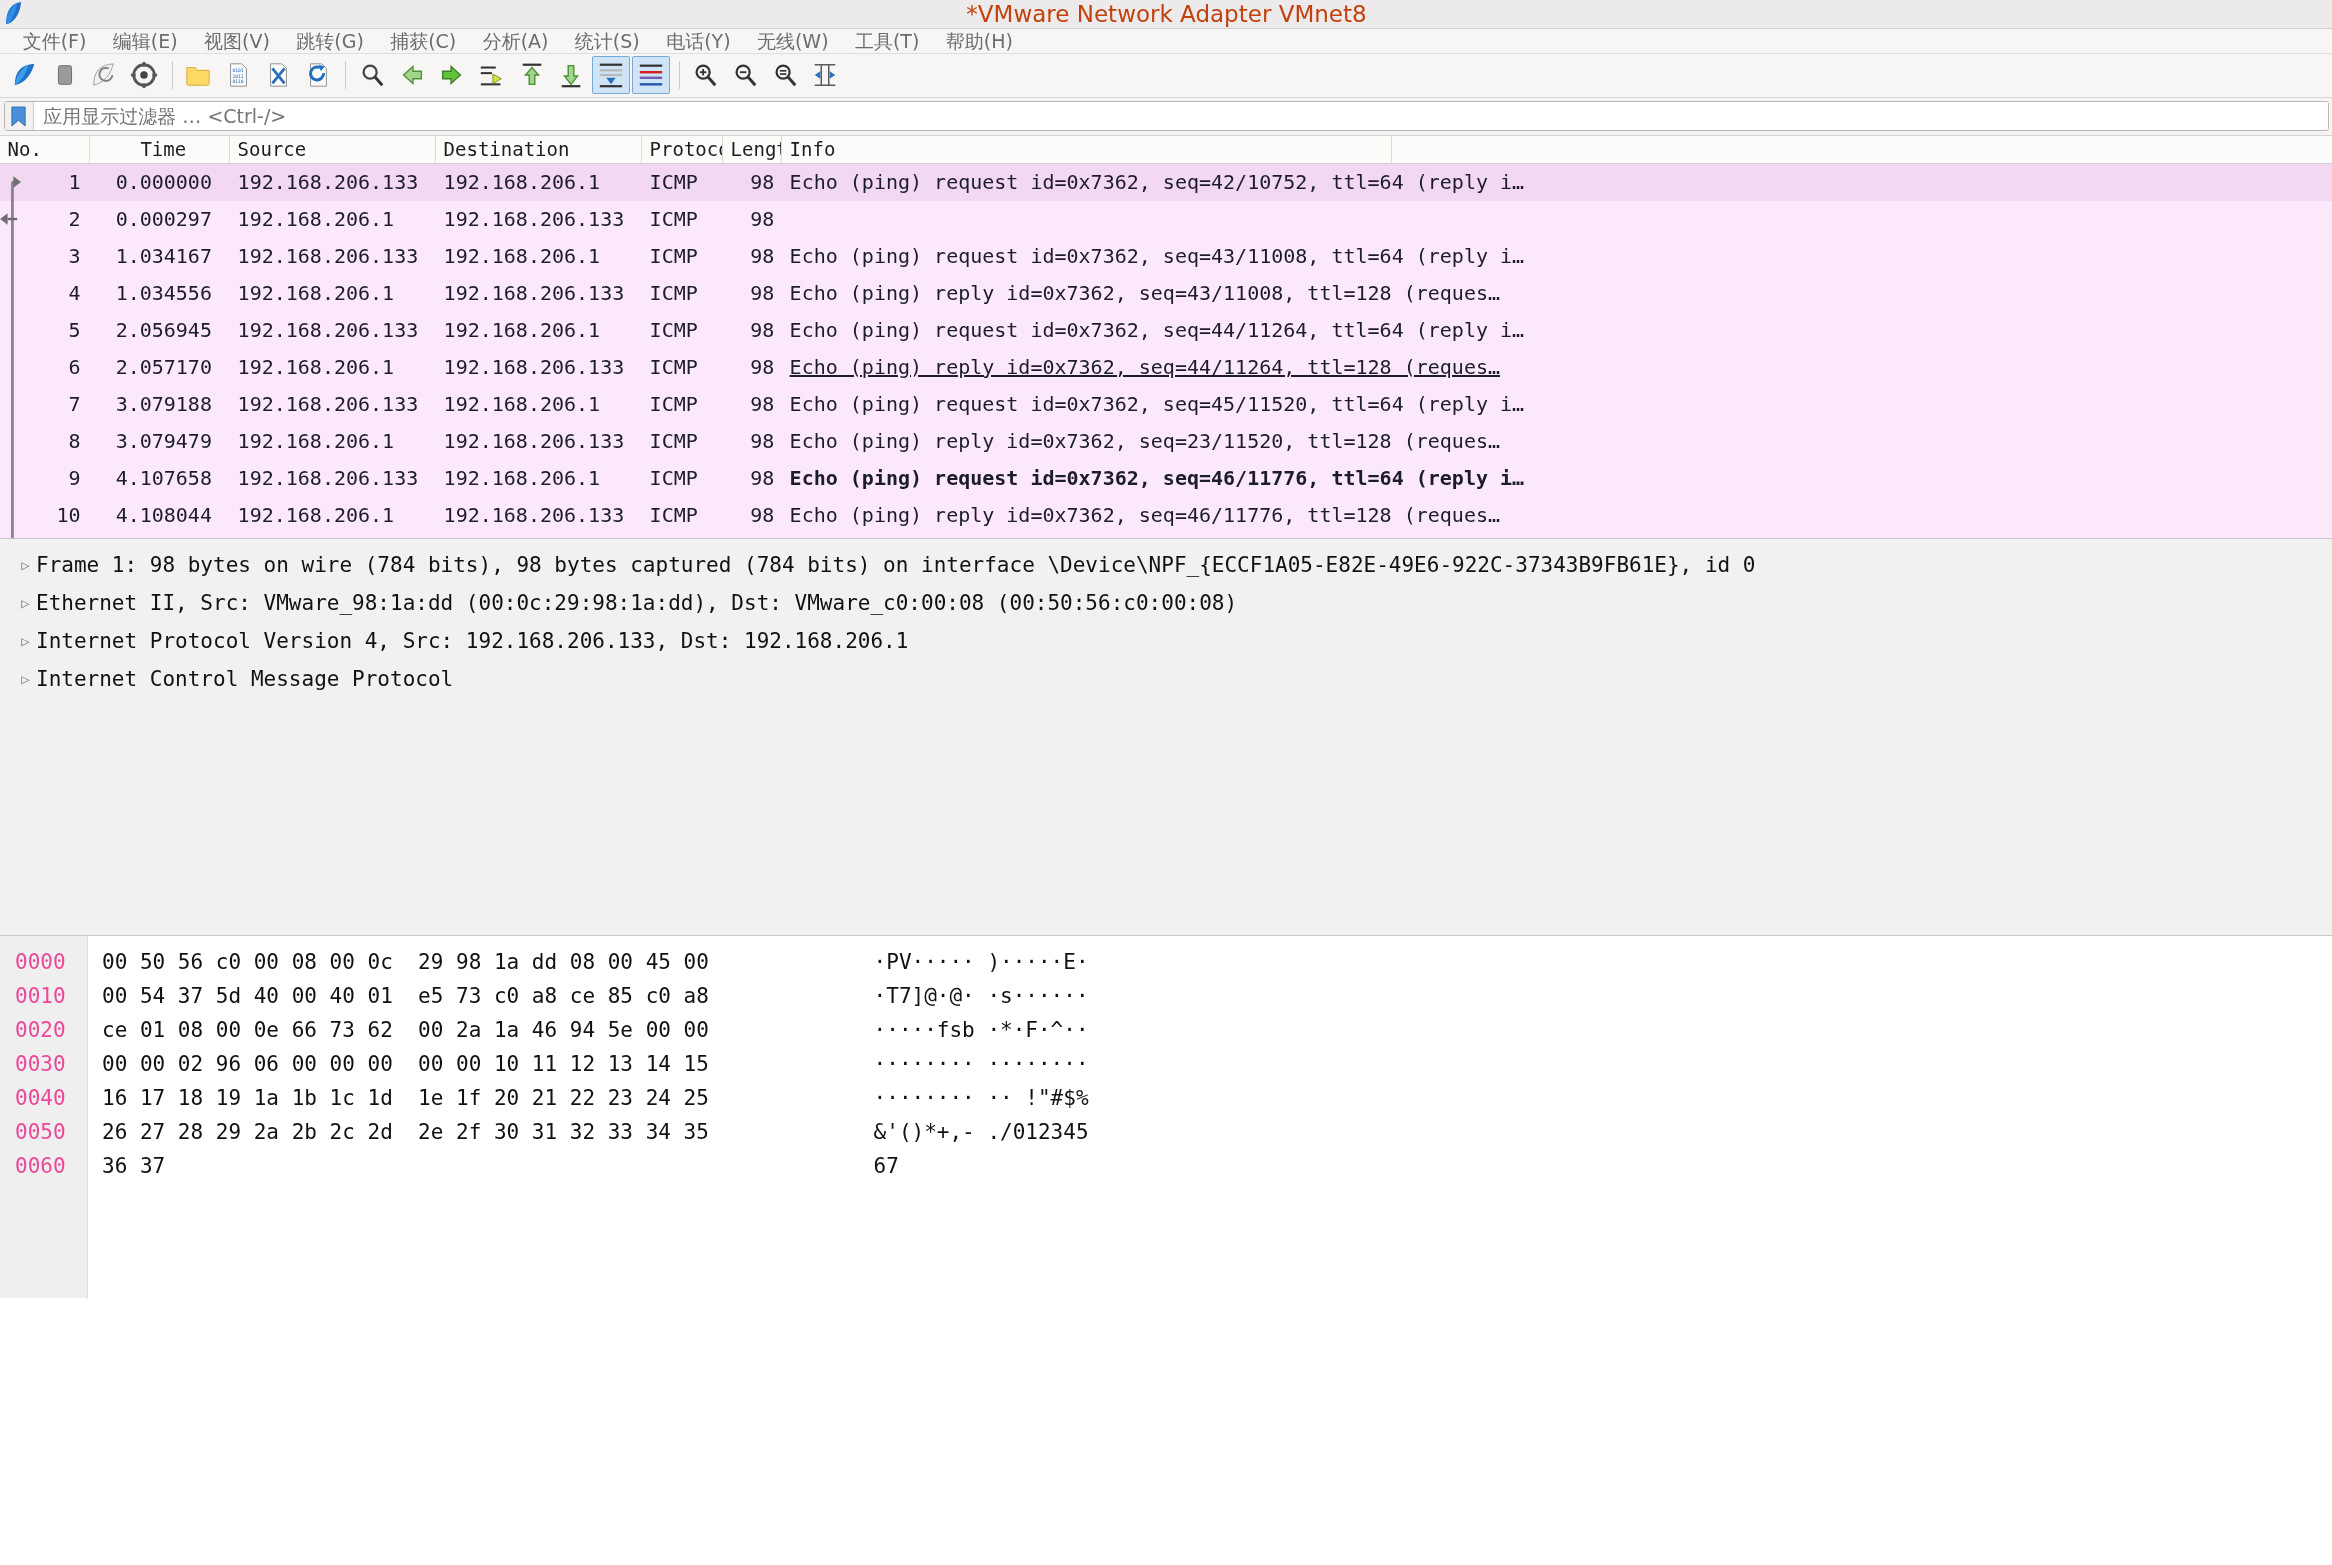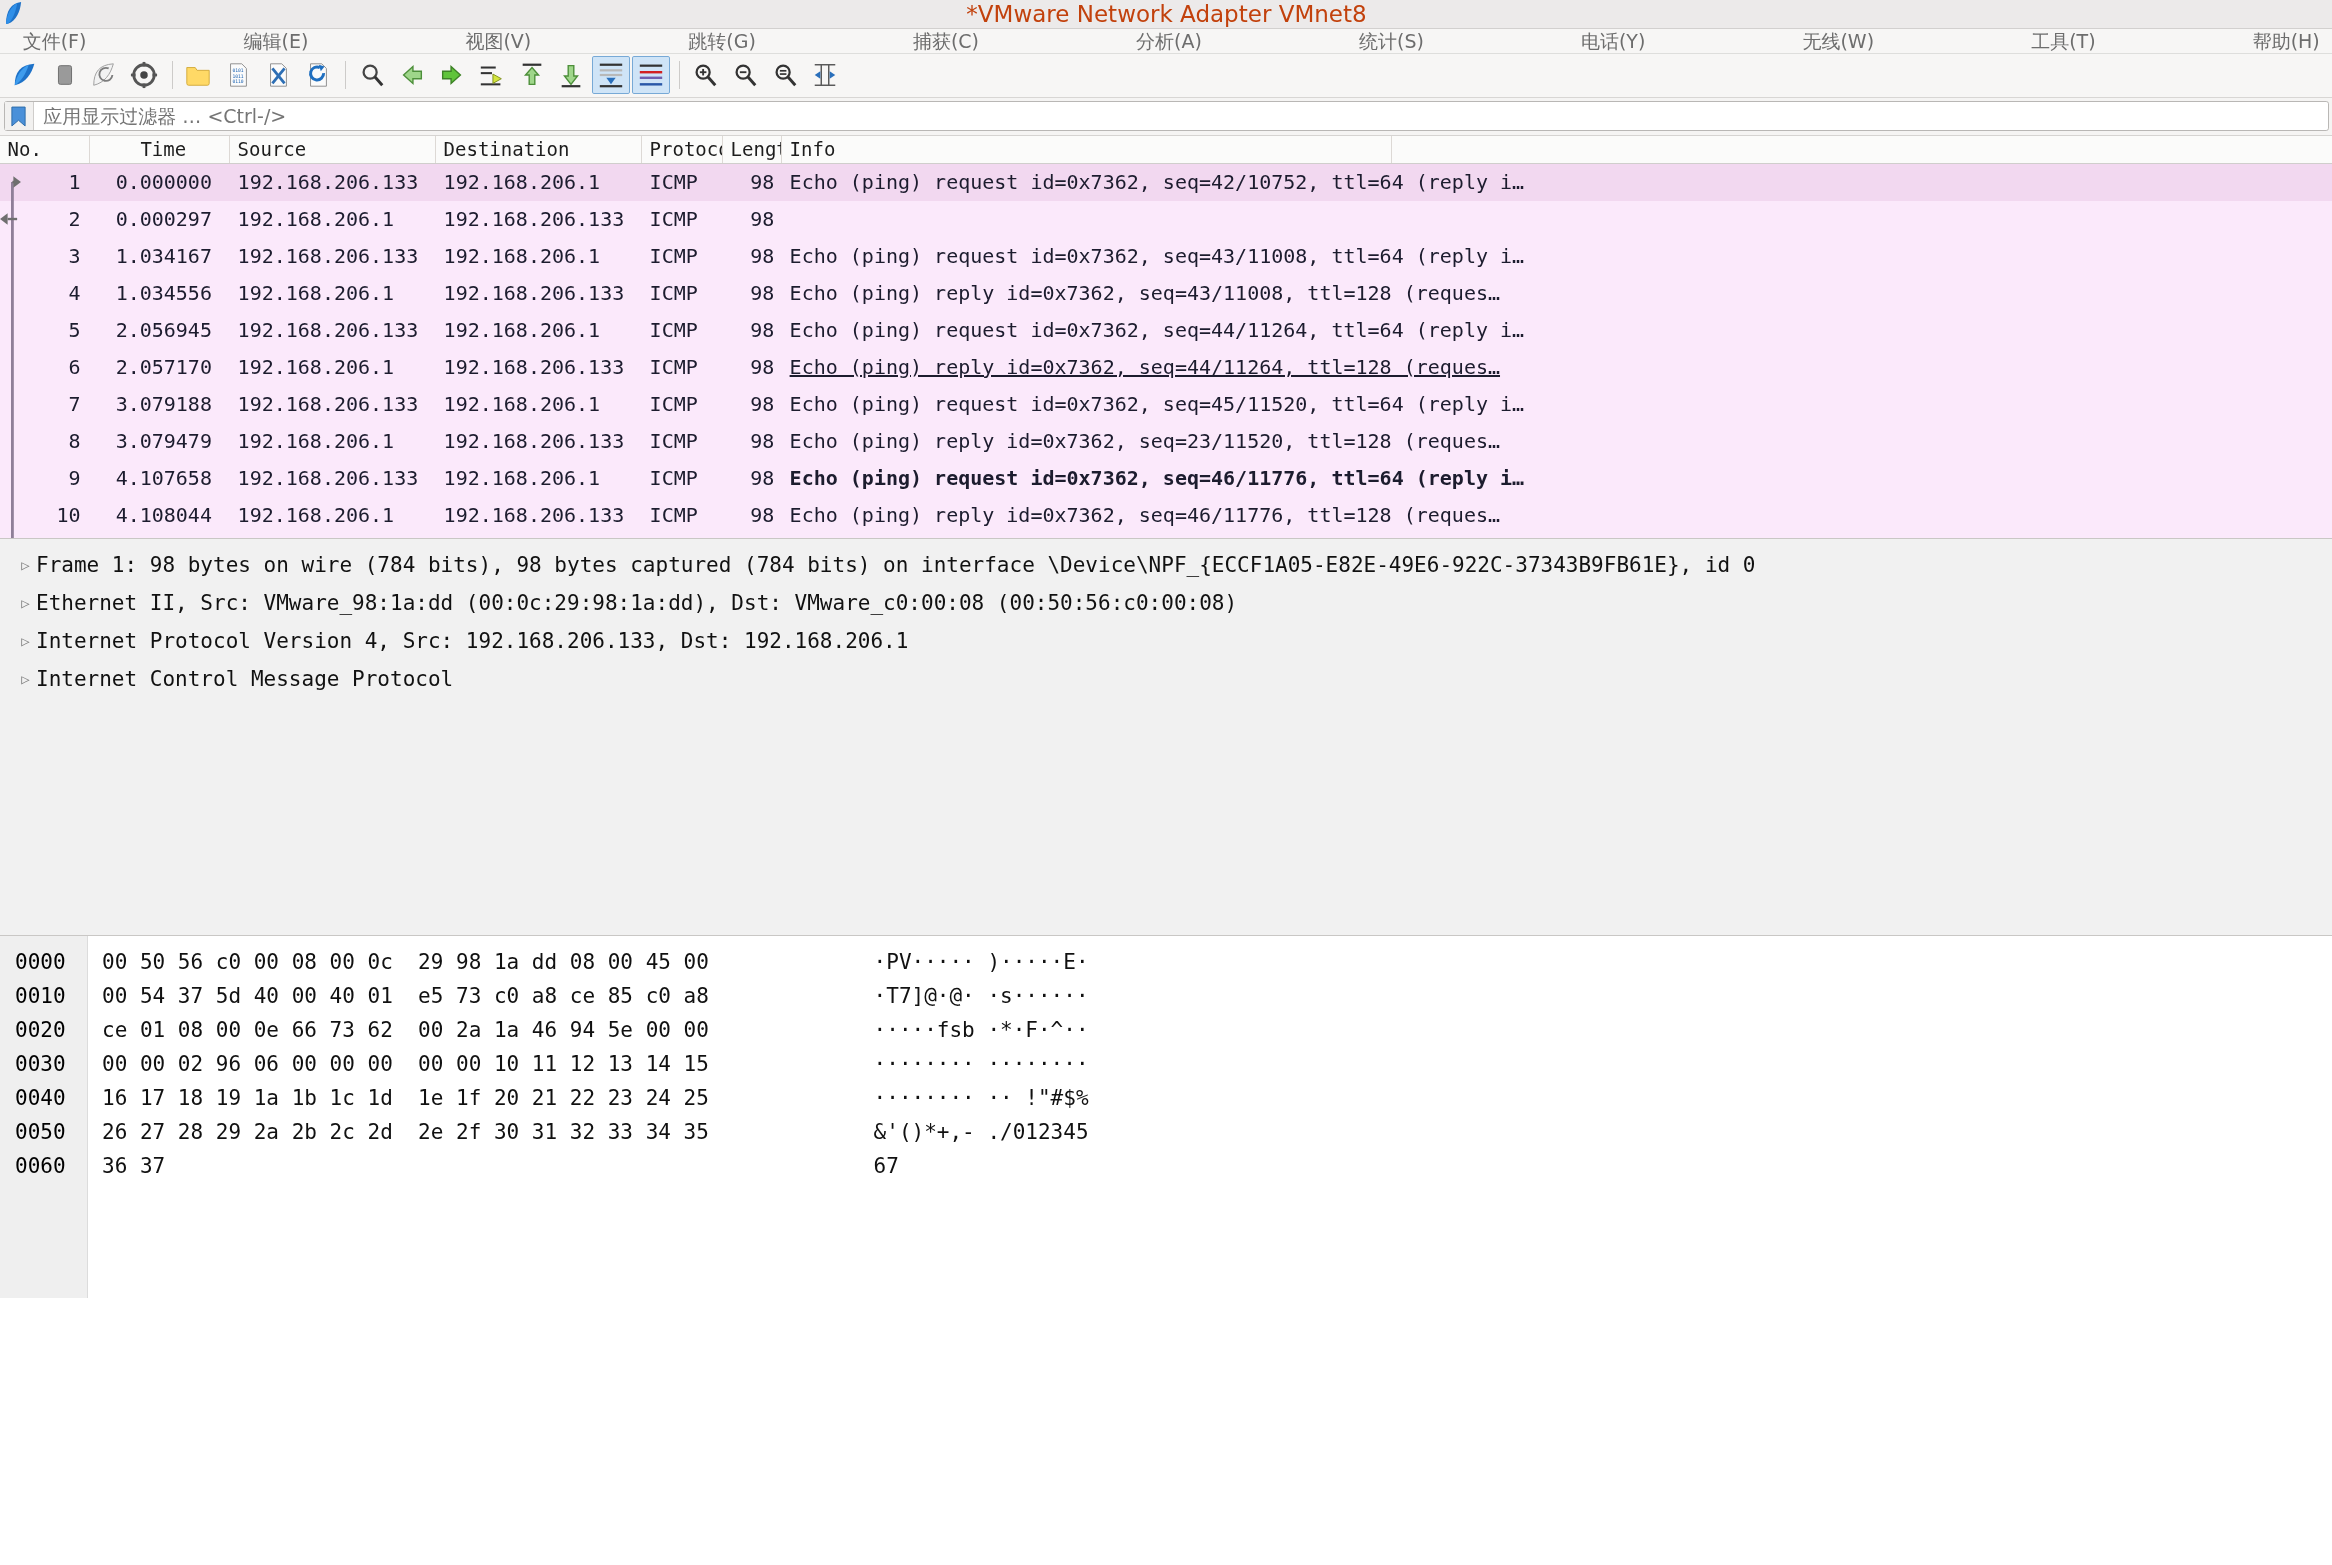--- a/index.html
+++ b/index.html
@@ -27,21 +27,21 @@
     font-family:"DejaVu Sans", sans-serif;
     letter-spacing:0px;
     line-height:28px;
   }
   
   .menubar{
     height:24.6px;width:2333px;
     background:#f7f6f5;
     border-bottom:0.9px solid #dededc;
     display:flex;align-items:center;
-    padding-left:9.5px;box-sizing:border-box;justify-content:space-between;
+    padding-left:9.5px;box-sizing:border-box;
   }
   .menuitem{
     font-size:19px;color:#6d6d6d;
     font-family:"DejaVu Sans", sans-serif;
     padding:0 13.2px;
     line-height:24.6px;
     white-space:nowrap;
     cursor:default;
   }
   
@@ -165,21 +165,21 @@
   }
   .bgutter{
     width:87px;flex:0 0 87px;background:#efefef;border-right:0.9px solid #dcdcdc;
   }
   .brow{
     display:flex;height:34px;align-items:center;
     font-family:"DejaVu Sans Mono", monospace;
     font-size:21px;color:#111;white-space:pre;
   }
   .boff{
-    width:87px;flex:0 0 87px;color:#000000;text-align:left;padding-left:15px;
+    width:87px;flex:0 0 87px;color:#ec4899;text-align:left;padding-left:15px;
     box-sizing:border-box;
   }
   .bhex{width:767px;flex:0 0 767px;padding-left:15px;box-sizing:border-box;letter-spacing:0px;}
   .basc{flex:1;color:#111;padding-left:7.6px;margin-left:12px;}
   .bwrap{position:absolute;left:0;top:0;width:2333px;}
 </style>
 </head>
 <body>
 
 <div class="titlebar">

